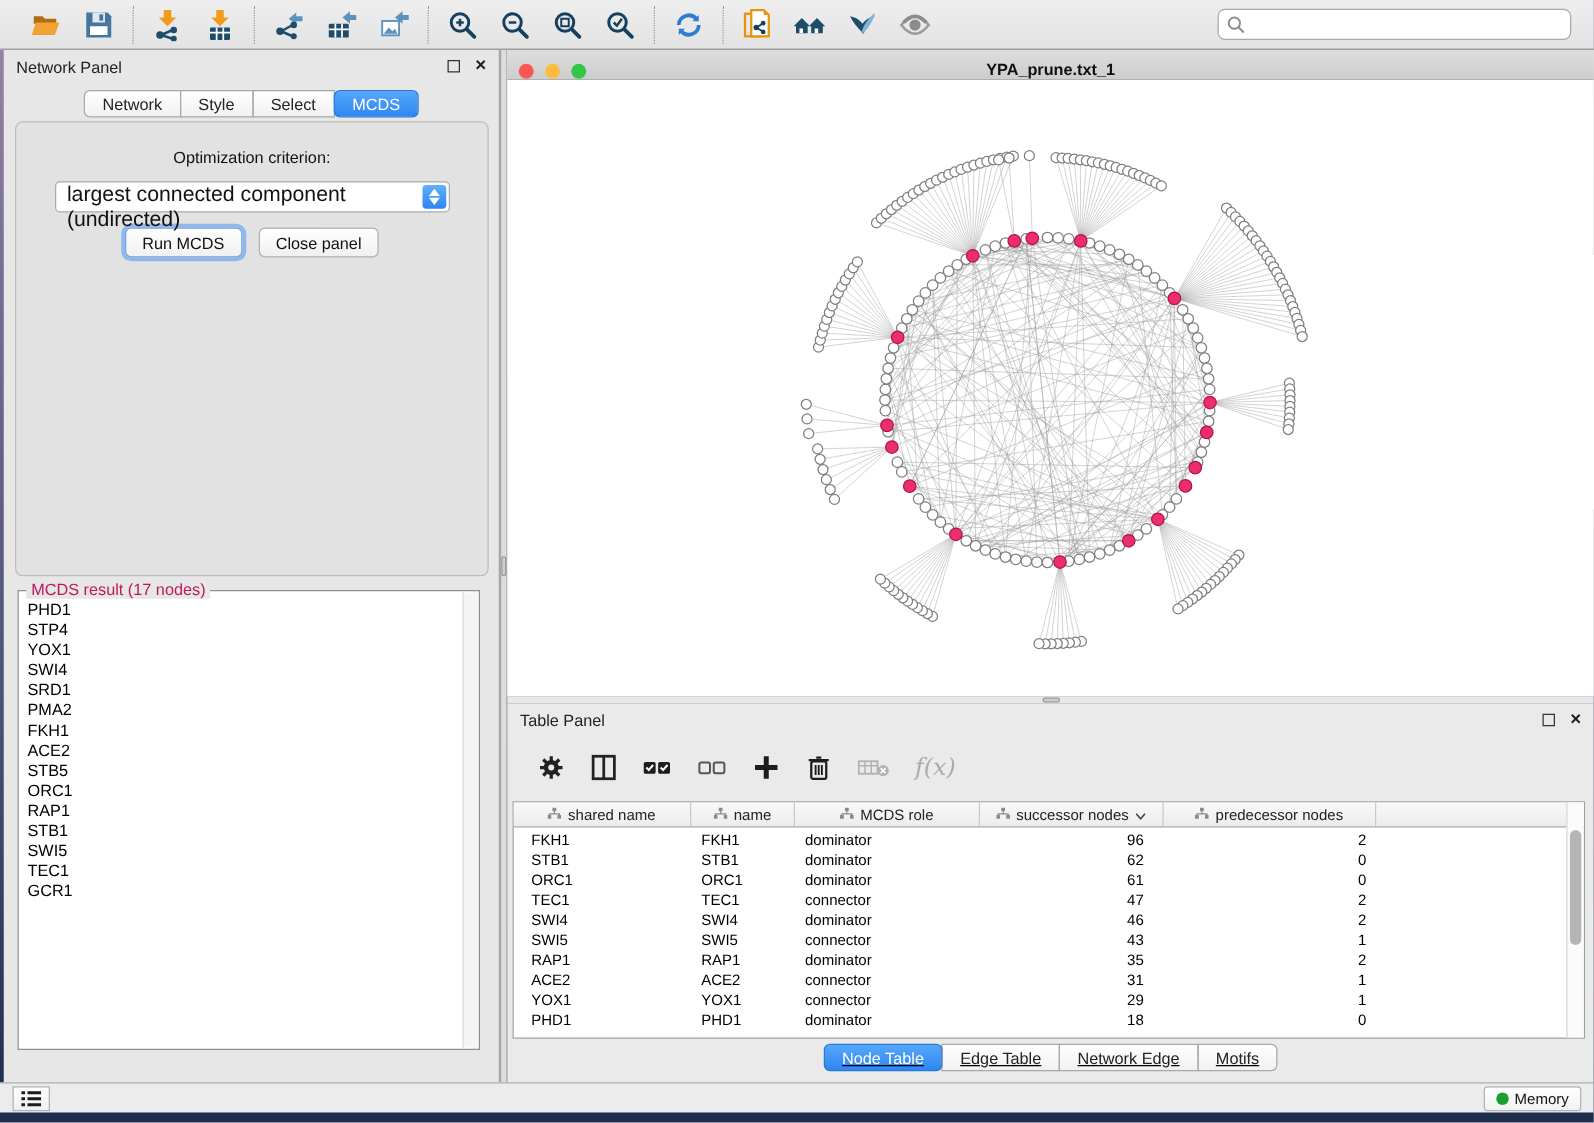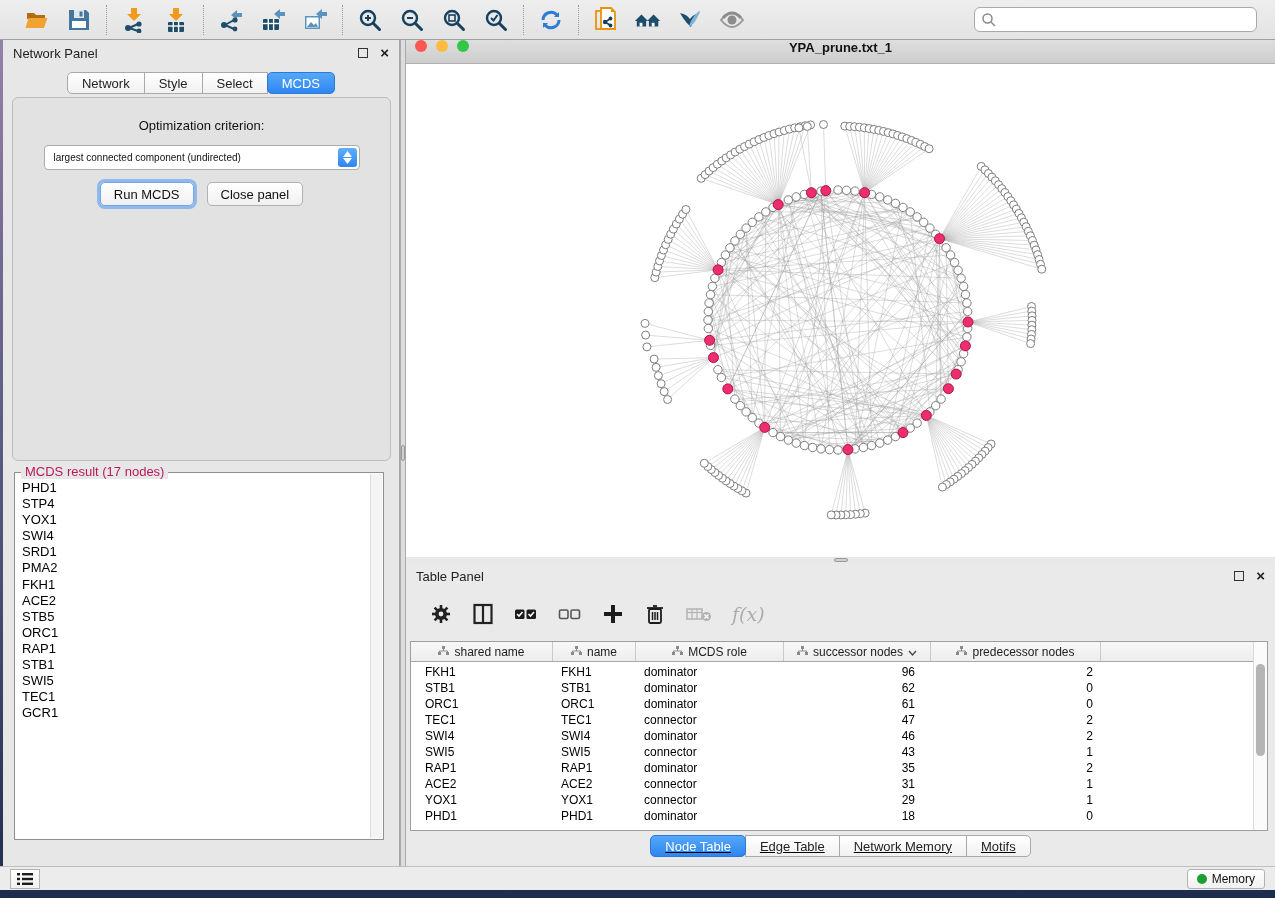--- a/index.html
+++ b/index.html
@@ -36,22 +36,22 @@
     color:#222; cursor:pointer; }
   .seg:first-child { border-radius:5px 0 0 5px; margin-left:0; }
   .seg:last-child { border-radius:0 5px 5px 0; }
   .seg.active { background:linear-gradient(180deg,#55a8f9,#2f86f1); border-color:#2a78d8;
     color:#fff; border-radius:5px; position:relative; z-index:2; }
 
   #cp-inner { position:absolute; left:9px; top:57px; width:379px; height:364px;
     background:#e2e2e2; border:1px solid #bdbdbd; border-radius:6px; }
   #opt-label { margin-top:20px; text-align:center; font-size:13px; color:#111; }
   #criterion-select { margin:12px auto 0; width:316px; height:25px; background:#fff;
-    border:1px solid #ababab; border-radius:4px; display:flex; align-items:center;
-    font-size:10px; padding-left:9px; color:#111; cursor:pointer; position:relative; }
+    border:1px solid #ababab; border-radius:4px; display:flex; 
+    font-size:17px; padding-left:9px; color:#111; cursor:pointer; position:relative; }
   #criterion-stepper { position:absolute; right:2px; top:2px; width:19px; height:19px;
     border-radius:3px; background:linear-gradient(180deg,#5fb0fb,#2e85f0);
     display:flex; flex-direction:column; align-items:center; justify-content:center; gap:1px; }
   #criterion-stepper svg { display:block; }
   #cp-buttons { margin-top:12px; display:flex; justify-content:center; gap:13px; }
   .mac-btn { height:24px; padding:0 13px; background:linear-gradient(180deg,#ffffff,#f0f0f0);
     border:1px solid #b1b1b1; border-radius:5px; font-size:13px; color:#111; cursor:pointer;
     font-family:"Liberation Sans", sans-serif; }
   .mac-btn.focus-ring { box-shadow:0 0 0 3px rgba(106,168,244,.70); border-color:#7aa4dd; }
 
@@ -67,21 +67,21 @@
 
   
   #v-splitter { position:absolute; left:400px; top:40px; width:6px; height:826px;
     background:#dddddd; border-left:1px solid #aaa; border-right:1px solid #aaa; cursor:col-resize; }
   #v-grip { position:absolute; left:0px; top:405px; width:4px; height:16px;
     background:#cfcfcf; border:1px solid #9a9a9a; border-radius:2px; }
 
   
   #network-panel { position:absolute; left:406px; top:40px; width:869px; height:517px; background:#fff; }
   #net-titlebar { height:24px; background:linear-gradient(180deg,#dedede,#cdcdcd);
-    border-bottom:1px solid #b0b0b0; display:flex; align-items:flex-start; position:relative; }
+    border-bottom:1px solid #b0b0b0; display:flex; align-items:flex-end; position:relative; }
   .traffic { width:12px; height:12px; border-radius:50%; margin-left:9px; cursor:pointer; }
   #net-title { position:absolute; left:0; right:0; text-align:center; font-size:13px;
     font-weight:bold; color:#111; pointer-events:none; }
   #net-canvas { position:absolute; left:0; top:24px; right:0; bottom:0; background:#fff; }
 
   
   #h-splitter { position:absolute; left:406px; top:557px; width:869px; height:6px;
     background:#e8e8e8; cursor:row-resize; }
   #h-grip { position:absolute; left:428px; top:1px; width:14px; height:4px;
     background:#cfcfcf; border:1px solid #9a9a9a; border-radius:2px; }
@@ -1164,21 +1164,21 @@
       </div>
     <div id="nt-scroll">
         <div id="nt-thumb"></div>
       </div>
   </div>
 
   <div id="tp-tabs">
       <div class="seg-group" id="tp-tab-group">
         <div class="seg active">Node Table</div>
         <div class="seg">Edge Table</div>
-        <div class="seg">Network Memory</div>
+        <div class="seg">Network Edge</div>
         <div class="seg">Motifs</div>
       </div>
     </div>
 </div>
 
 <div id="status-bar">
   <div id="list-button">
     <svg width="16" height="14" viewBox="0 0 16 14">
         <g fill="#1c1c1c">
           <rect x="0" y="1" width="3" height="2.4"></rect>

